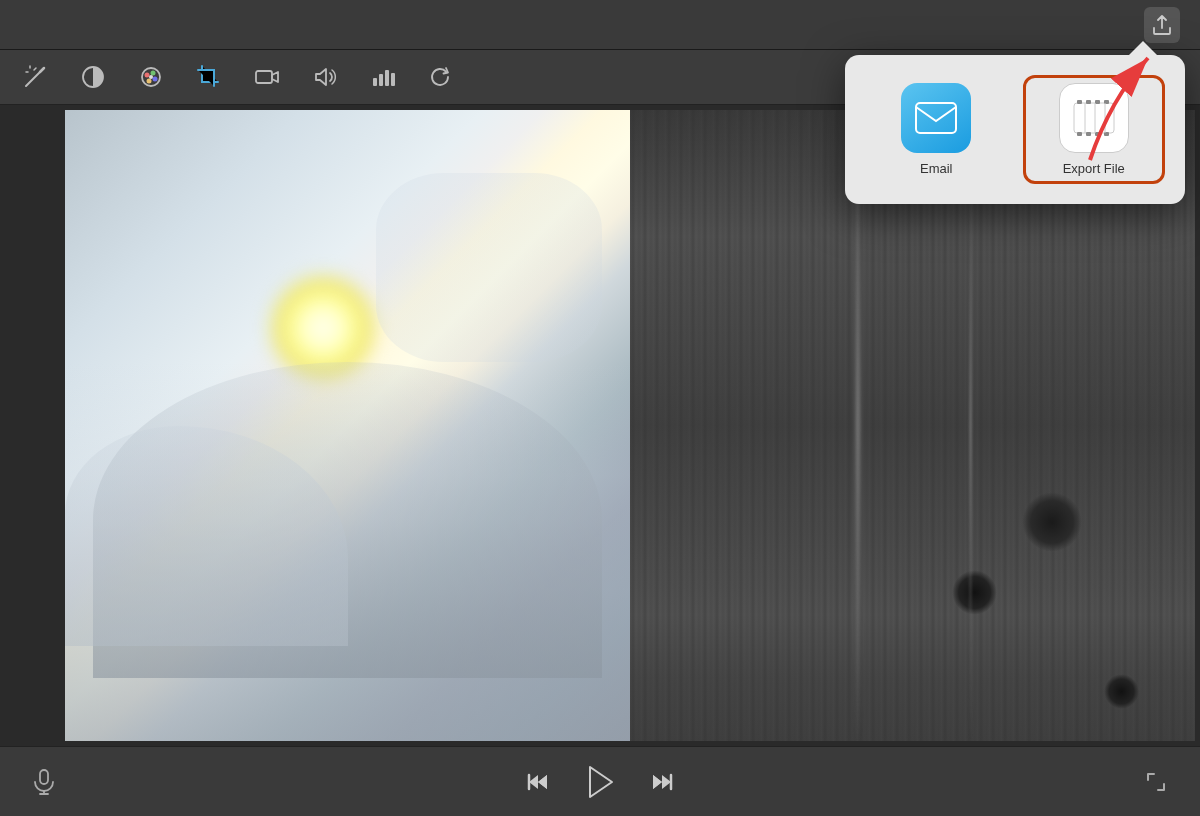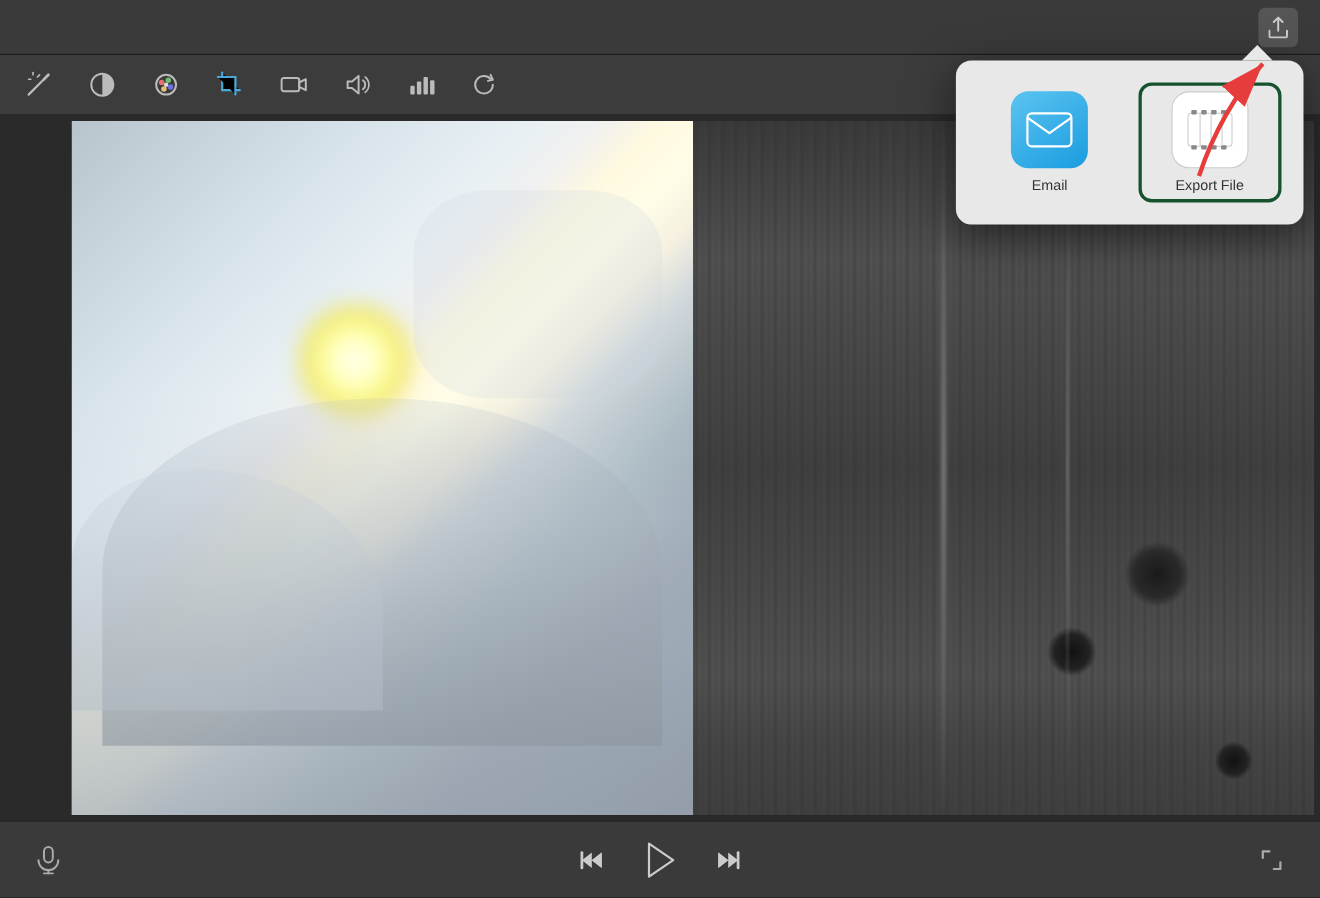--- a/index.html
+++ b/index.html
@@ -205,21 +205,21 @@
       cursor: pointer;
       color: #ccc;
       font-size: 18px;
     }
 
     
     .share-popup {
       position: absolute;
       top: 55px;
       right: 15px;
-      width: 316px;
+      width: 340px;
       background: #e8e8e8;
       border-radius: 14px;
       padding: 20px;
       display: grid;
       grid-template-columns: 1fr 1fr;
       gap: 15px;
       box-shadow: 0 10px 40px rgba(0,0,0,0.5);
       z-index: 100;
     }
 
@@ -240,21 +240,21 @@
       display: flex;
       flex-direction: column;
       align-items: center;
       gap: 8px;
       cursor: pointer;
       padding: 8px;
       border-radius: 10px;
     }
 
     .popup-item.highlighted {
-      border: 3px solid #14532d;
+      border: 3px solid #c2410c;
       border-radius: 12px;
       padding: 5px;
     }
 
     .popup-icon {
       width: 70px;
       height: 70px;
       border-radius: 16px;
       display: flex;
       align-items: center;

